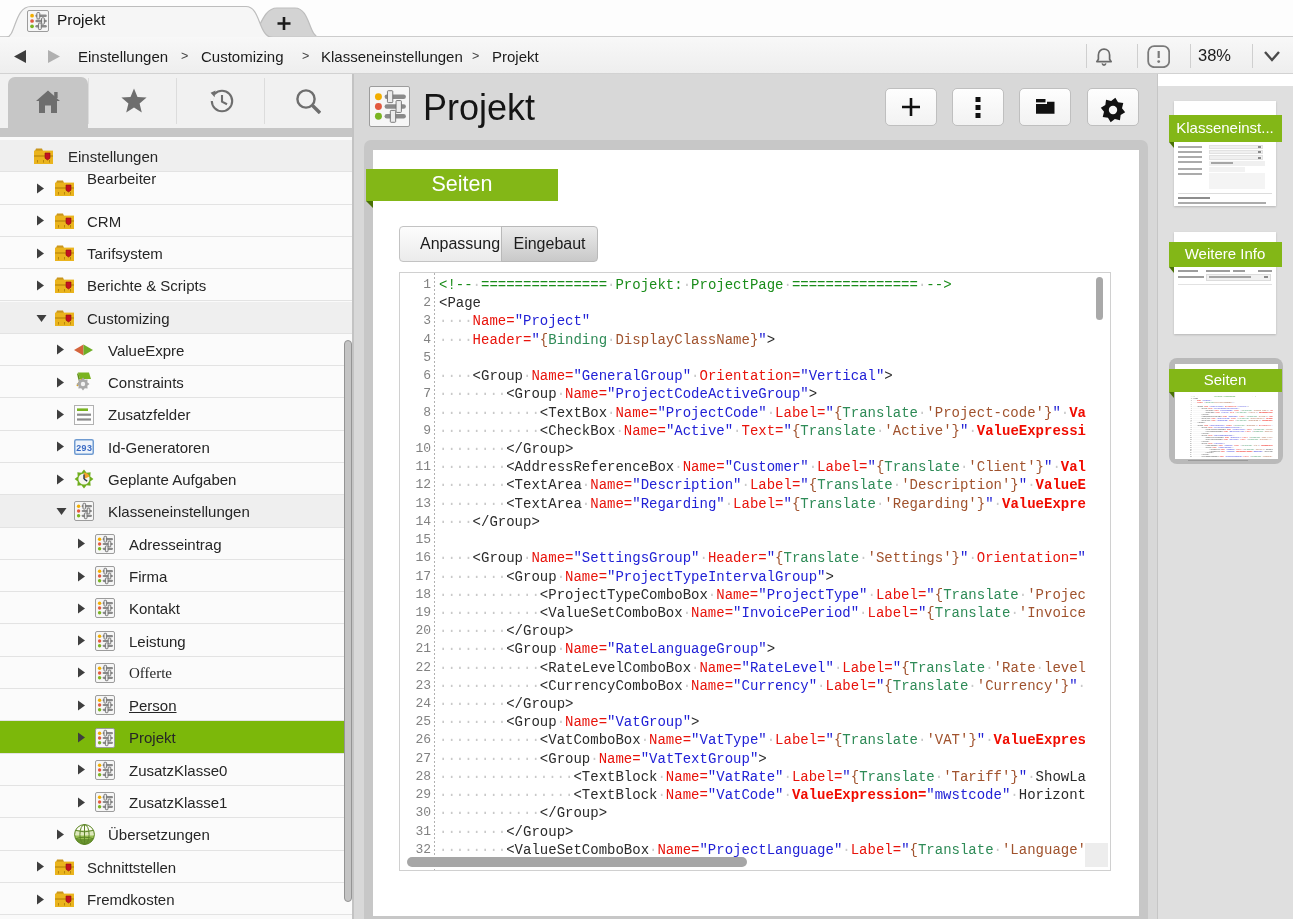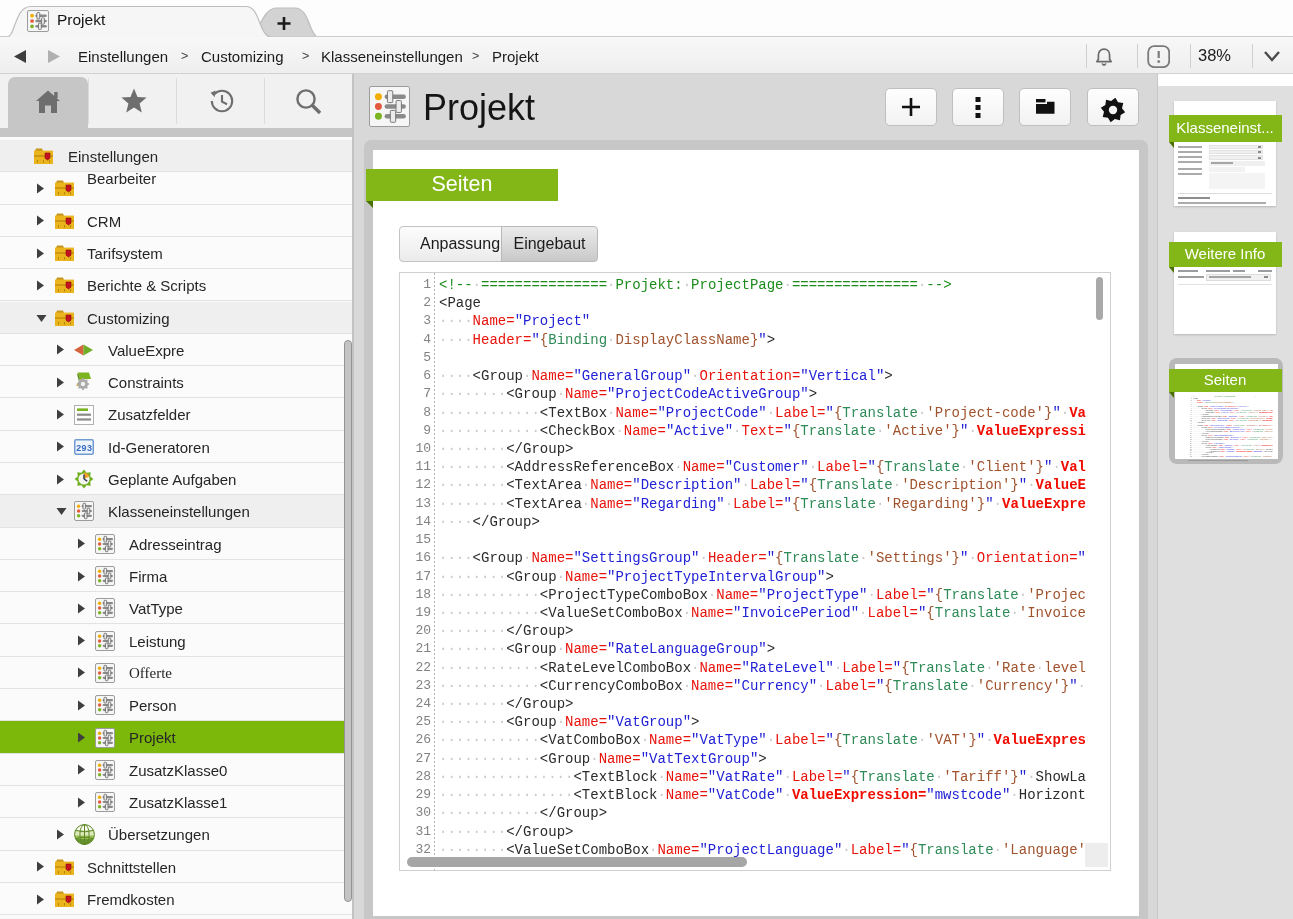--- a/index.html
+++ b/index.html
@@ -327,21 +327,21 @@
         <circle cx="4.6" cy="5.2" r="1.7" fill="#f2ae00"></circle>
         <rect x="7.6" y="4.1" width="10.4" height="2.2" rx="1.1" fill="#8a8a8a"></rect>
         <rect x="9.0" y="2.3000000000000003" width="2.6" height="5.8" rx="0.8" fill="#ececec" stroke="#6e6e6e" stroke-width="0.9"></rect>
         <circle cx="4.6" cy="10.0" r="1.7" fill="#e2593e"></circle>
         <rect x="7.6" y="8.9" width="10.4" height="2.2" rx="1.1" fill="#8a8a8a"></rect>
         <rect x="13.2" y="7.1" width="2.6" height="5.8" rx="0.8" fill="#ececec" stroke="#6e6e6e" stroke-width="0.9"></rect>
         <circle cx="4.6" cy="14.8" r="1.7" fill="#7ab421"></circle>
         <rect x="7.6" y="13.700000000000001" width="10.4" height="2.2" rx="1.1" fill="#8a8a8a"></rect>
         <rect x="10.4" y="11.9" width="2.6" height="5.8" rx="0.8" fill="#ececec" stroke="#6e6e6e" stroke-width="0.9"></rect>
       </svg>
-<div class="tlabel" style="left:129px;top:526.2px;">VatType</div>
+<div class="tlabel" style="left:129px;top:526.2px;">Kontakt</div>
 <div class="trow" style="top:550.5px;"></div>
 <svg style="position:absolute;left:77px;top:561.15px" width="9" height="11" viewBox="0 0 9 11">
         <path d="M1,0.5 L8,5.5 L1,10.5 Z" fill="#3f3f3f"></path>
       </svg>
 <svg style="position:absolute;left:95px;top:556.6px" width="20" height="20" viewBox="0 0 20 20">
         <rect x="0.5" y="0.5" width="19" height="19" rx="1.5" fill="#f6f6f6" stroke="#9c9c9c"></rect>
         <circle cx="4.6" cy="5.2" r="1.7" fill="#f2ae00"></circle>
         <rect x="7.6" y="4.1" width="10.4" height="2.2" rx="1.1" fill="#8a8a8a"></rect>
         <rect x="9.0" y="2.3000000000000003" width="2.6" height="5.8" rx="0.8" fill="#ececec" stroke="#6e6e6e" stroke-width="0.9"></rect>
         <circle cx="4.6" cy="10.0" r="1.7" fill="#e2593e"></circle>
@@ -378,21 +378,21 @@
         <circle cx="4.6" cy="5.2" r="1.7" fill="#f2ae00"></circle>
         <rect x="7.6" y="4.1" width="10.4" height="2.2" rx="1.1" fill="#8a8a8a"></rect>
         <rect x="9.0" y="2.3000000000000003" width="2.6" height="5.8" rx="0.8" fill="#ececec" stroke="#6e6e6e" stroke-width="0.9"></rect>
         <circle cx="4.6" cy="10.0" r="1.7" fill="#e2593e"></circle>
         <rect x="7.6" y="8.9" width="10.4" height="2.2" rx="1.1" fill="#8a8a8a"></rect>
         <rect x="13.2" y="7.1" width="2.6" height="5.8" rx="0.8" fill="#ececec" stroke="#6e6e6e" stroke-width="0.9"></rect>
         <circle cx="4.6" cy="14.8" r="1.7" fill="#7ab421"></circle>
         <rect x="7.6" y="13.700000000000001" width="10.4" height="2.2" rx="1.1" fill="#8a8a8a"></rect>
         <rect x="10.4" y="11.9" width="2.6" height="5.8" rx="0.8" fill="#ececec" stroke="#6e6e6e" stroke-width="0.9"></rect>
       </svg>
-<div class="tlabel" style="left:129px;top:623.1px;">Person</div>
+<div class="tlabel" style="left:129px;top:623.1px;text-decoration:underline;">Person</div>
 <div class="trow" style="top:647.4px;background:#7cb80a;"></div>
 <svg style="position:absolute;left:77px;top:658.05px" width="9" height="11" viewBox="0 0 9 11">
         <path d="M1,0.5 L8,5.5 L1,10.5 Z" fill="#3f3f3f"></path>
       </svg>
 <svg style="position:absolute;left:95px;top:653.5px" width="20" height="20" viewBox="0 0 20 20">
         <rect x="0.5" y="0.5" width="19" height="19" rx="1.5" fill="#f6f6f6" stroke="#9c9c9c"></rect>
         <circle cx="4.6" cy="5.2" r="1.7" fill="#f2ae00"></circle>
         <rect x="7.6" y="4.1" width="10.4" height="2.2" rx="1.1" fill="#8a8a8a"></rect>
         <rect x="9.0" y="2.3000000000000003" width="2.6" height="5.8" rx="0.8" fill="#ececec" stroke="#6e6e6e" stroke-width="0.9"></rect>
         <circle cx="4.6" cy="10.0" r="1.7" fill="#e2593e"></circle>

